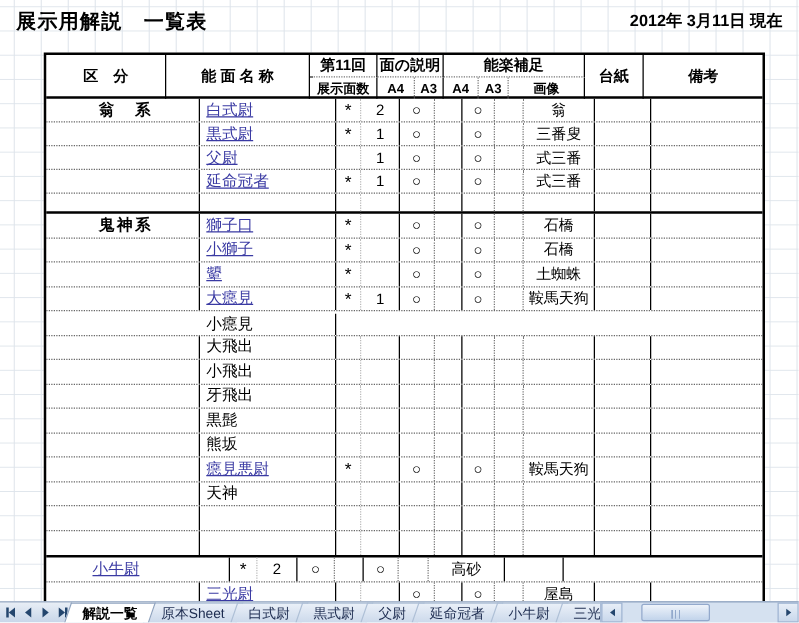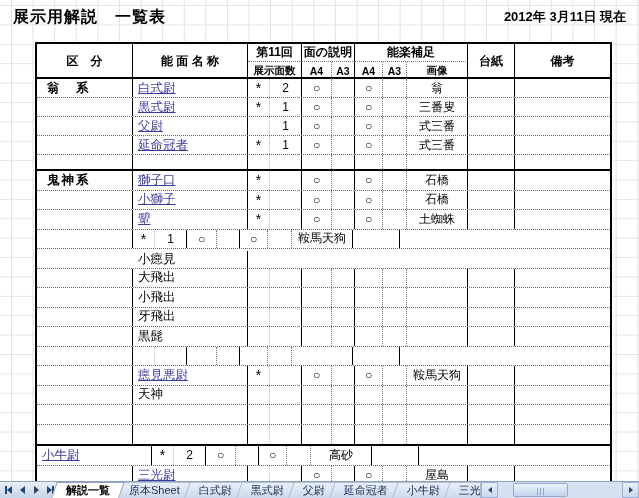--- a/index.html
+++ b/index.html
@@ -22,21 +22,21 @@
   .thead { position:relative; height:35px; border-bottom:2px solid #000; font-weight:bold; }
   .hc { position:absolute; display:flex; align-items:center; justify-content:center; font-size:12px; overflow:hidden; }
   .hc.sub { font-size:10.5px; font-weight:bold; }
   .br-s { border-right:1px solid #000; }
   .br-d { border-right:1px dotted #777; }
   .br-dl{ border-right:1px dotted #bbb; }
   .bb-d { border-bottom:1px dotted #777; }
 
   .section { border-bottom:2px solid #000; }
   .section:last-child { border-bottom:none; }
-  .t-row { display:flex; border-bottom:1px dotted #666; }
+  .t-row { display:flex; border-bottom:1px dotted #666;padding-left:32px; }
   .section .t-row:last-child { border-bottom:none; }
   .cell { display:flex; align-items:center; justify-content:center; font-size:12px; color:#000; overflow:hidden; white-space:nowrap; }
   .cell.cat  { justify-content:flex-start; padding-left:10px; font-weight:bold; letter-spacing:2px; font-size:12.5px; }
   .cell.name { justify-content:flex-start; padding-left:5px; font-size:12.5px; }
   .cell.mark { font-size:14px; }
   .link { color:var(--link,#3a3aa3); text-decoration:underline; cursor:pointer; }
 
   
   .tabbar { position:absolute; left:0; right:0; bottom:0; height:17px; z-index:5;
     background:linear-gradient(#e8eef6,#c8d6e9); border-top:1px solid #8fa3bf;
@@ -206,20 +206,23 @@
             <span class="cell br-d" style="width: 30px;">○</span>
             <span class="cell br-s" style="width: 23px;"></span>
             <span class="cell br-d" style="width: 28px;">○</span>
             <span class="cell br-d" style="width: 24px;"></span>
             <span class="cell br-s" style="width: 61px;">土蜘蛛</span>
             <span class="cell br-s" style="width: 47px;"></span>
             <span class="cell " style="width: 95px;"></span>
           </div>
           <div class="t-row" style="height: 19.5px;">
             <span class="cell cat br-s" style="width: 96px;"></span>
+            <span class="cell name br-s" style="width: 115px;">
+              <span class="link">大癋見</span>
+            </span>
             <span class="cell mark br-dl" style="width: 22px;">*</span>
             <span class="cell br-s" style="width: 32px;">1</span>
             <span class="cell br-d" style="width: 30px;">○</span>
             <span class="cell br-s" style="width: 23px;"></span>
             <span class="cell br-d" style="width: 28px;">○</span>
             <span class="cell br-d" style="width: 24px;"></span>
             <span class="cell br-s" style="width: 61px;">鞍馬天狗</span>
             <span class="cell br-s" style="width: 47px;"></span>
             <span class="cell " style="width: 95px;"></span>
           </div>
@@ -283,20 +286,21 @@
             <span class="cell br-d" style="width: 30px;"></span>
             <span class="cell br-s" style="width: 23px;"></span>
             <span class="cell br-d" style="width: 28px;"></span>
             <span class="cell br-d" style="width: 24px;"></span>
             <span class="cell br-s" style="width: 61px;"></span>
             <span class="cell br-s" style="width: 47px;"></span>
             <span class="cell " style="width: 95px;"></span>
           </div>
           <div class="t-row" style="height: 19.5px;">
             <span class="cell cat br-s" style="width: 96px;"></span>
+            <span class="cell name br-s" style="width: 115px;">熊坂</span>
             <span class="cell mark br-dl" style="width: 22px;"></span>
             <span class="cell br-s" style="width: 32px;"></span>
             <span class="cell br-d" style="width: 30px;"></span>
             <span class="cell br-s" style="width: 23px;"></span>
             <span class="cell br-d" style="width: 28px;"></span>
             <span class="cell br-d" style="width: 24px;"></span>
             <span class="cell br-s" style="width: 61px;"></span>
             <span class="cell br-s" style="width: 47px;"></span>
             <span class="cell " style="width: 95px;"></span>
           </div>

